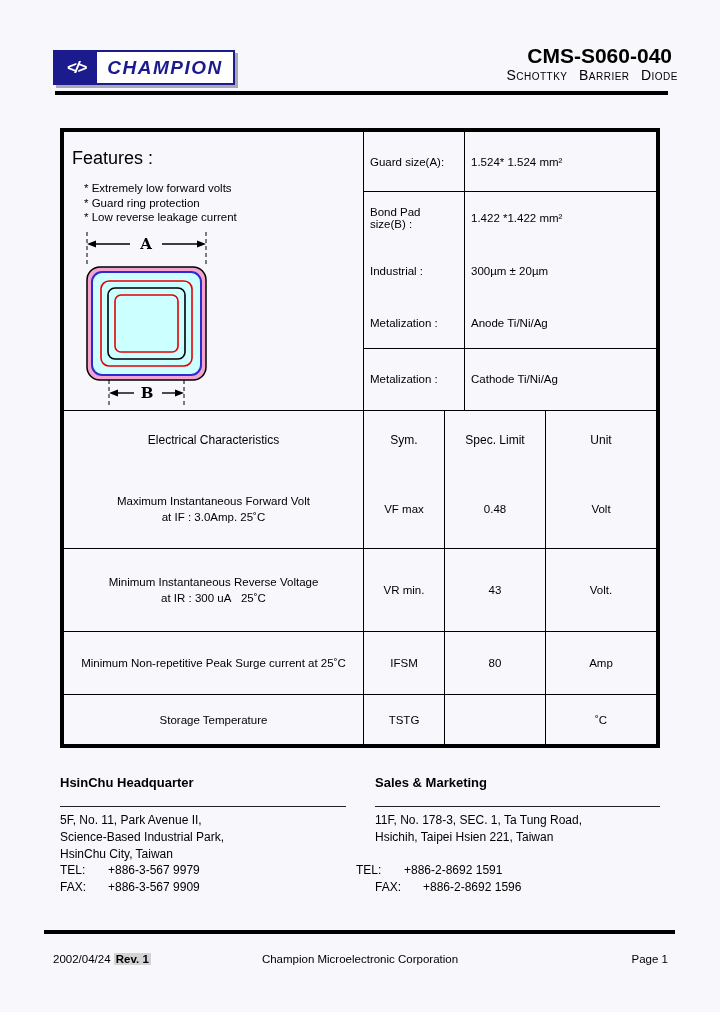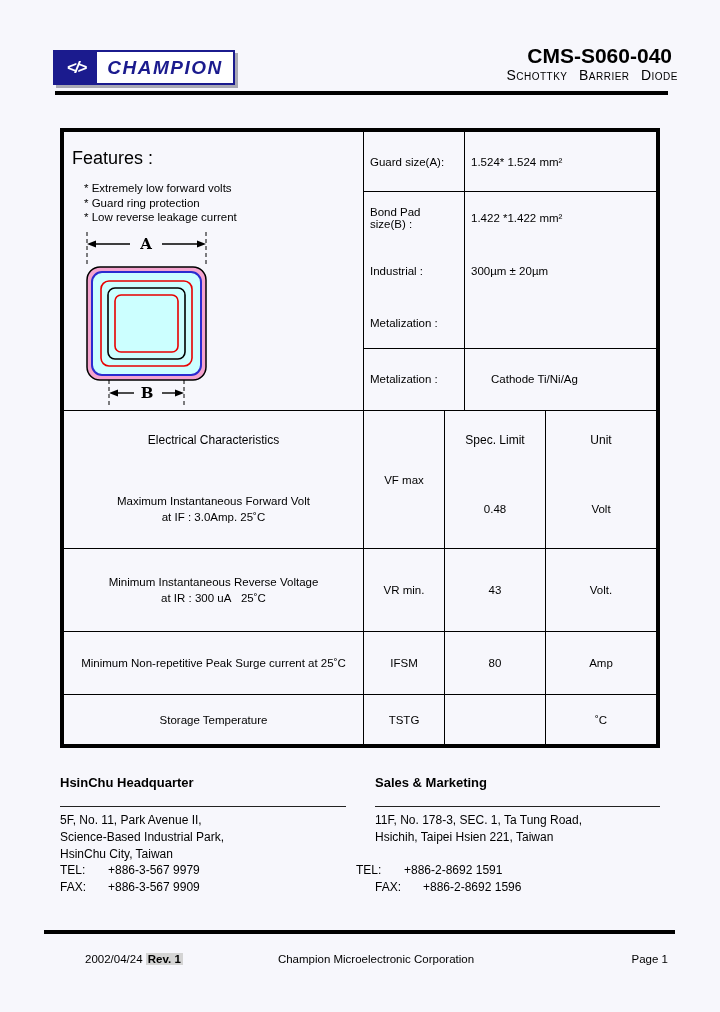--- a/index.html
+++ b/index.html
@@ -47,21 +47,21 @@
 
   
   .contact-title { position:absolute; font-size:13px; font-weight:bold; }
   .contact-rule { position:absolute; height:1px; background:#222; }
   .contact-address { position:absolute; font-size:12px; line-height:17px; white-space:pre-line; }
   .contact-line { position:absolute; font-size:12px; }
   .contact-line .lbl { display:inline-block; width:48px; }
 
   
   .footer-bar { position:absolute; left:44px; top:930px; width:631px; height:4px; background:#000; }
-  .footer-text { position:absolute; top:953px; font-size:11.5px;margin-left:32px; }
+  .footer-text { position:absolute; top:953px; font-size:11.5px; }
   .footer-left { left:53px; }
   .footer-center { left:0; right:0; text-align:center; }
   .footer-right { right:52px; }
   .rev-badge { font-weight:bold; background:#d4d4d4; padding:0 2px; }
 </style>
 </head>
 <body>
 
 <div class="page">
 
@@ -123,29 +123,31 @@
     </svg>
 
     <div class="spec-label" style="top:0; height:59px;">Guard size(A):</div>
     <div class="spec-value" style="top:0; height:59px;">1.524* 1.524 mm²</div>
     <div class="spec-label" style="top:59px; height:53px;">Bond Pad
 size(B) :</div>
     <div class="spec-value" style="top:59px; height:53px;">1.422 *1.422 mm²</div>
     <div class="spec-label" style="top:112px; height:53px;">Industrial :</div>
     <div class="spec-value" style="top:112px; height:53px;">300µm ± 20µm</div>
     <div class="spec-label" style="top:165px; height:51px;">Metalization :</div>
+    <div class="spec-value" style="top:165px; height:51px;">Anode Ti/Ni/Ag</div>
     <div class="spec-label" style="top:216px; height:62px;">Metalization :</div>
-    <div class="spec-value" style="top:216px; height:62px;margin-left:20px;">Cathode Ti/Ni/Ag</div>
+    <div class="spec-value" style="top:216px; height:62px;">Cathode Ti/Ni/Ag</div>
 
     <div class="e-merged" style="left:0; top:279px; width:299px; height:137px;">
       <div class="ec-head">Electrical Characteristics</div>
       <div class="ec-val">Maximum Instantaneous Forward Volt
 at IF : 3.0Amp. 25˚C</div>
     </div>
     <div class="e-merged" style="left:300px; top:279px; width:80px; height:137px;">
+      <div class="ec-head">Sym.</div>
       <div class="ec-val">VF max</div>
     </div>
     <div class="e-merged" style="left:381px; top:279px; width:100px; height:137px;">
       <div class="ec-head">Spec. Limit</div>
       <div class="ec-val">0.48</div>
     </div>
     <div class="e-merged" style="left:482px; top:279px; width:110px; height:137px;">
       <div class="ec-head">Unit</div>
       <div class="ec-val">Volt</div>
     </div>

